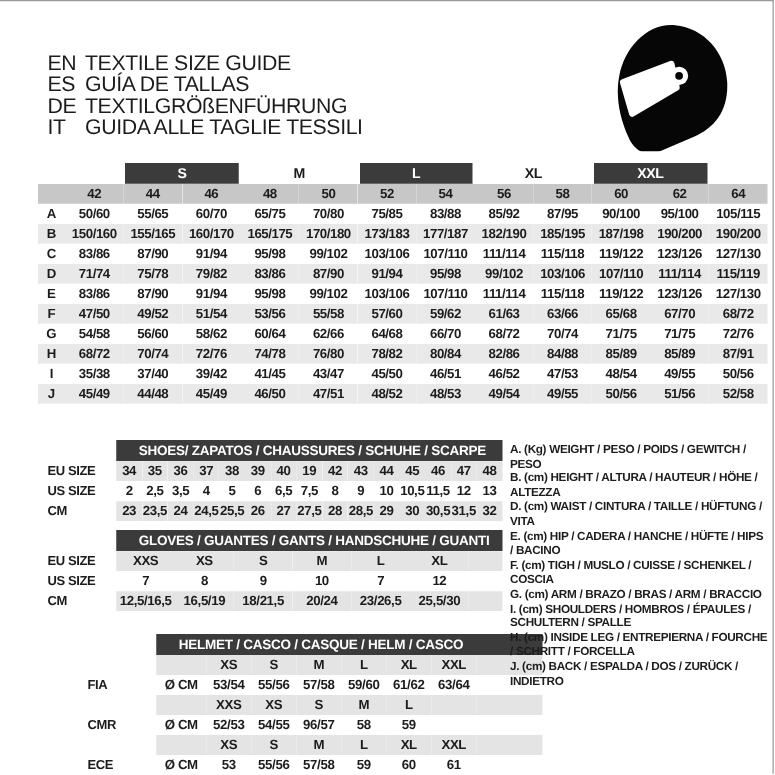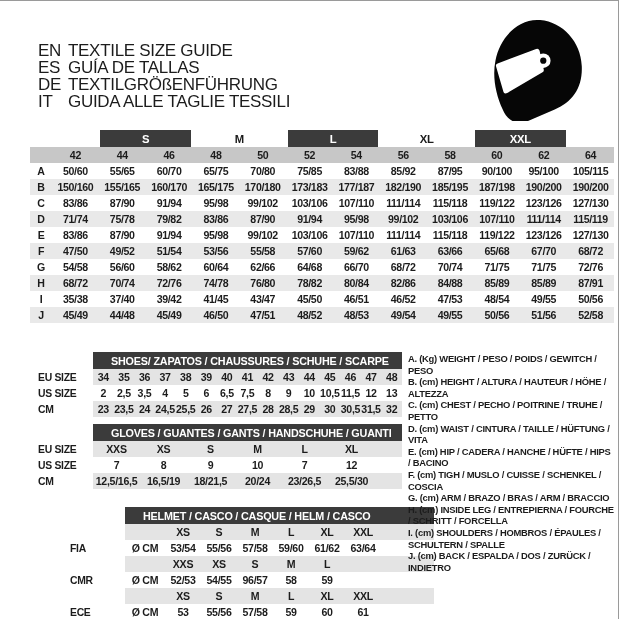--- a/index.html
+++ b/index.html
@@ -288,21 +288,21 @@
         <tr>
           <th class="row-label">EU SIZE</th>
 
         <td>34</td>
             <td>35</td>
             <td>36</td>
             <td>37</td>
             <td>38</td>
             <td>39</td>
             <td>40</td>
-            <td>41</td>
+            <td>19</td>
             <td>42</td>
             <td>43</td>
             <td>44</td>
             <td>45</td>
             <td>46</td>
             <td>47</td>
             <td>48</td>
           </tr>
         <tr>
           <th class="row-label">US SIZE</th>
@@ -480,23 +480,22 @@
           <td></td>
         </tr>
         </tbody>
     </table>
   </div>
 
   <div class="legend">
 
   <div class="legend-item">A. (Kg) WEIGHT / PESO / POIDS / GEWITCH / PESO</div>
       <div class="legend-item">B. (cm) HEIGHT / ALTURA / HAUTEUR / HÖHE / ALTEZZA</div>
-      <div class="legend-item">C. (cm) CHEST / PECHO / POITRINE / TRUHE / PETTO</div>
       <div class="legend-item">D. (cm) WAIST / CINTURA / TAILLE / HÜFTUNG / VITA</div>
       <div class="legend-item">E. (cm) HIP / CADERA / HANCHE / HÜFTE / HIPS / BACINO</div>
       <div class="legend-item">F. (cm) TIGH / MUSLO / CUISSE / SCHENKEL / COSCIA</div>
       <div class="legend-item">G. (cm) ARM / BRAZO / BRAS / ARM / BRACCIO</div>
+      <div class="legend-item">I. (cm) SHOULDERS / HOMBROS / ÉPAULES / SCHULTERN / SPALLE</div>
       <div class="legend-item">H. (cm) INSIDE LEG / ENTREPIERNA / FOURCHE / SCHRITT / FORCELLA</div>
-      <div class="legend-item">I. (cm) SHOULDERS / HOMBROS / ÉPAULES / SCHULTERN / SPALLE</div>
       <div class="legend-item">J. (cm) BACK / ESPALDA / DOS / ZURÜCK / INDIETRO</div>
     </div>
 
 </div>
 
 </body></html>

